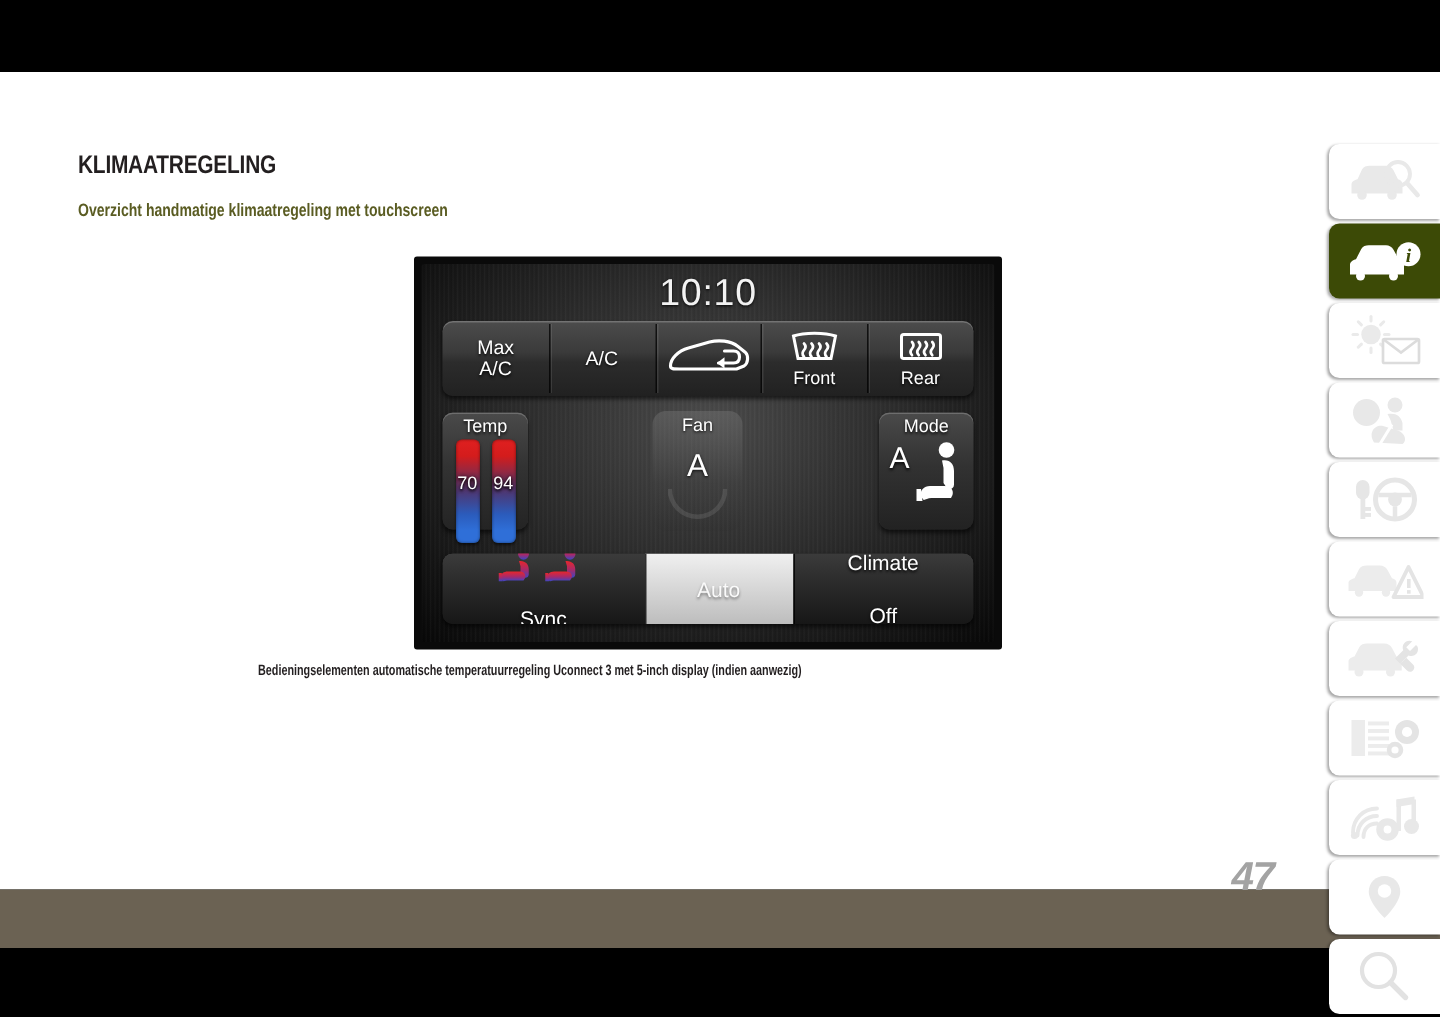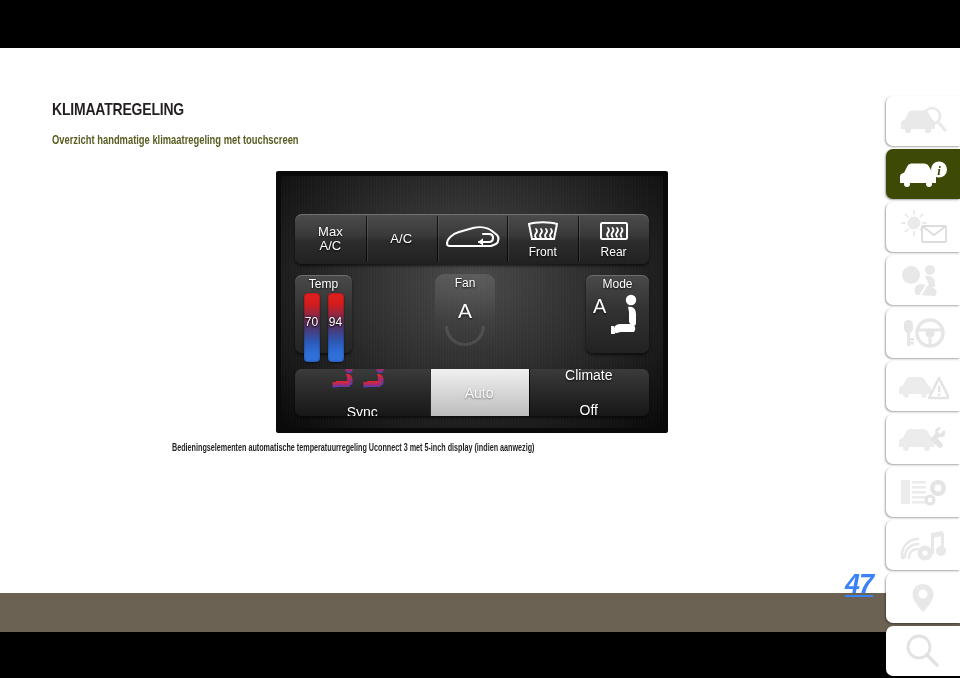--- a/index.html
+++ b/index.html
@@ -25,25 +25,24 @@
   
   .watermark {
     position:absolute; right:14px; top:640px;
     font-size:25px; letter-spacing:-0.5px;
     color:#8d8d8d;
     font-family:"Liberation Sans", sans-serif;
   }
 
   
   .page-number {
-    position:absolute; left:845px; top:569px;
+    position:absolute; left:821px; top:569px;
     font-size:27px; font-weight:bold; font-style:italic;
-    color:#3b82f6;
+    color:#a3a3a3;
     letter-spacing:-1px;
-    text-decoration:underline;
   }
 
   
   .h1 {
     position:absolute; left:52px; top:100px;
     font-size:17px; font-weight:bold; color:#231f20;
     letter-spacing:-0.2px;
     transform: scaleX(0.82);
     transform-origin: left center;
     white-space:nowrap;
@@ -256,20 +255,21 @@
   <div class="page-white"></div>
   <div class="band-beige"></div>
   <div class="band-bottom"></div>
 
   <div class="h1">KLIMAATREGELING</div>
   <div class="h2">Overzicht handmatige klimaatregeling met touchscreen</div>
 
   <div class="screen">
     <div class="screen-inner">
 
+      <div class="clock">10:10</div>
 
       <div class="top-bar">
 
         <div class="top-btn">
           <span class="lbl">Max</span>
           <span class="lbl">A/C</span>
         </div>
 
         <div class="top-btn">
           <span class="lbl">A/C</span>

